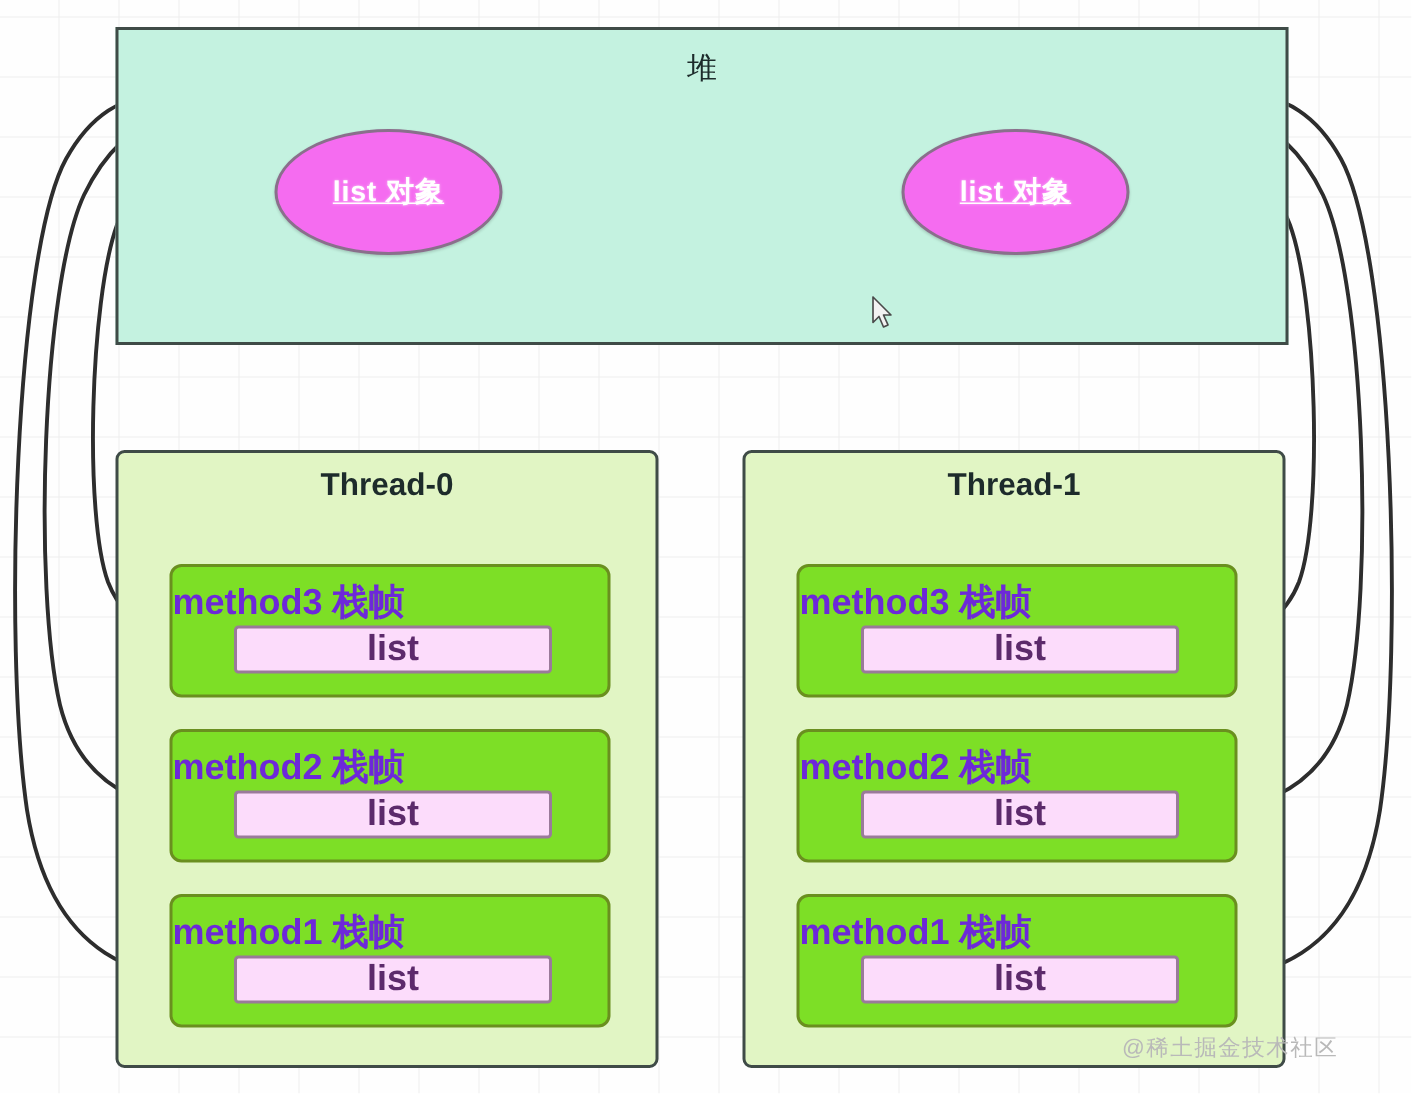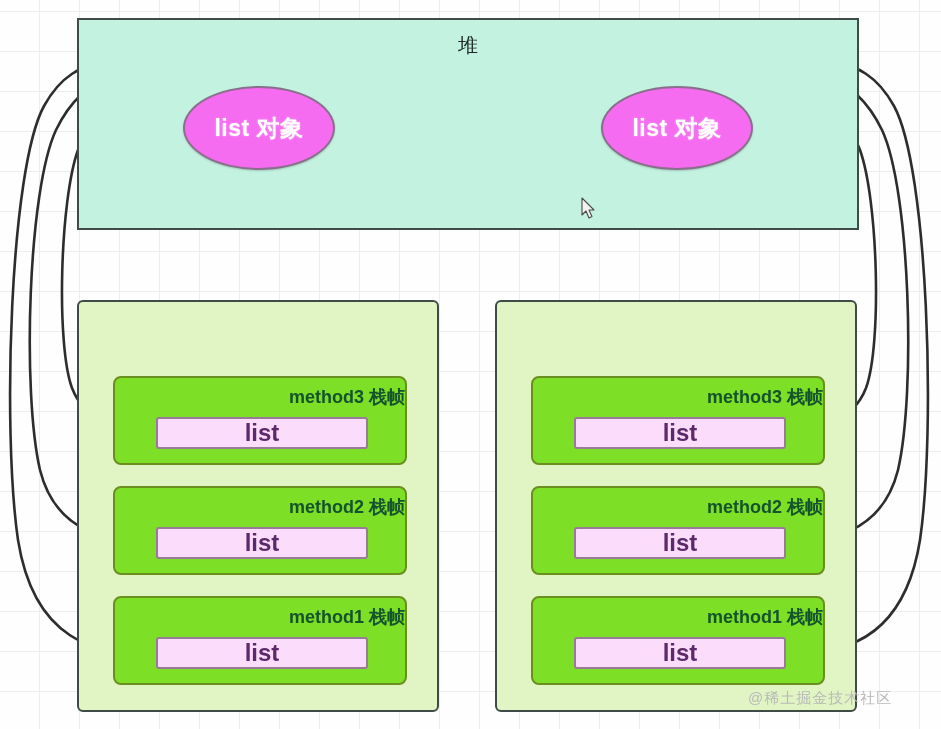--- a/index.html
+++ b/index.html
@@ -54,24 +54,25 @@
     background: #f濃;
     background: #f56cf0;
     border: 2px solid #8a6f8c;
     display: flex;
     align-items: center;
     justify-content: center;
     box-shadow: 0 1px 2px rgba(0,0,0,0.18);
   }
   .obj-ellipse .obj-text {
     color: #ffffff;
-    font-size: 23px;
+    font-size: 19px;
     font-weight: 700;
     letter-spacing: 0.5px;
     text-shadow: 0 0 2px rgba(255,255,255,0.55);
+    text-decoration: underline;
   }
   .obj-left  { left: 183px; top: 86px; }
   .obj-right { left: 601px; top: 86px; }
 
   
   .thread-panel {
     position: absolute;
     top: 300px;
     width: 362px;
     height: 412px;
@@ -107,24 +108,24 @@
     background: #7ddf26;
     border: 2px solid #6a8f1f;
     border-radius: 8px;
     box-sizing: border-box;
     margin-bottom: 21px;
   }
   .frame-title {
     position: absolute;
     left: 0; top: 7px;
     width: 100%;
-    text-align: right;
-    font-size: 18px;
-    font-weight: 700;
-    color: #14532d;
+    text-align: left;
+    font-size: 24px;
+    font-weight: 700;
+    color: #6d28d9;
   }
   .var-box {
     position: absolute;
     left: 41px; top: 39px;
     width: 212px; height: 32px;
     background: #fcdcfb;
     border: 2px solid #9a7a9a;
     border-radius: 3px;
     display: flex;
     align-items: center;
@@ -193,20 +194,21 @@
 
   <div class="obj-ellipse obj-left">
     <span class="obj-text">list 对象</span>
   </div>
 
   <div class="obj-ellipse obj-right">
     <span class="obj-text">list 对象</span>
   </div>
 
   <div class="thread-panel thread-0">
+    <div class="thread-title">Thread-0</div>
     <div class="frames">
 
       <div class="frame">
         <div class="frame-title">method3 栈帧</div>
         <div class="var-box">
           <span class="var-text">list</span>
         </div>
       </div>
 
       <div class="frame">
@@ -220,20 +222,21 @@
         <div class="frame-title">method1 栈帧</div>
         <div class="var-box">
           <span class="var-text">list</span>
         </div>
       </div>
 
     </div>
   </div>
 
   <div class="thread-panel thread-1">
+    <div class="thread-title">Thread-1</div>
     <div class="frames">
 
       <div class="frame">
         <div class="frame-title">method3 栈帧</div>
         <div class="var-box">
           <span class="var-text">list</span>
         </div>
       </div>
 
       <div class="frame">

